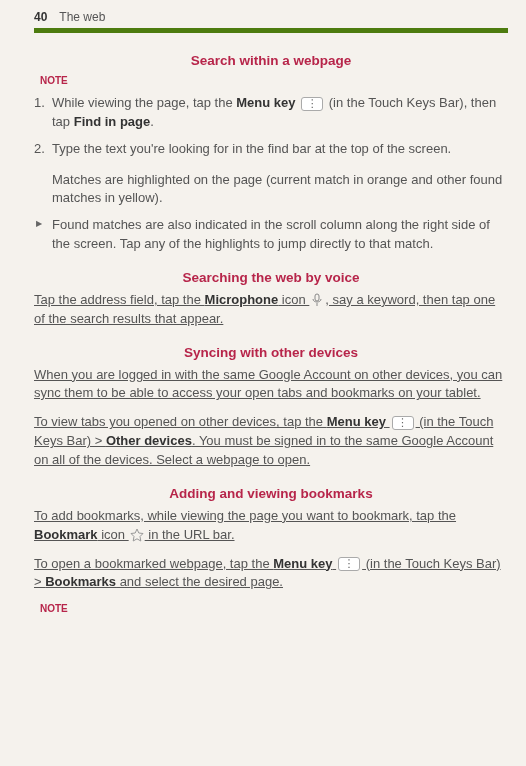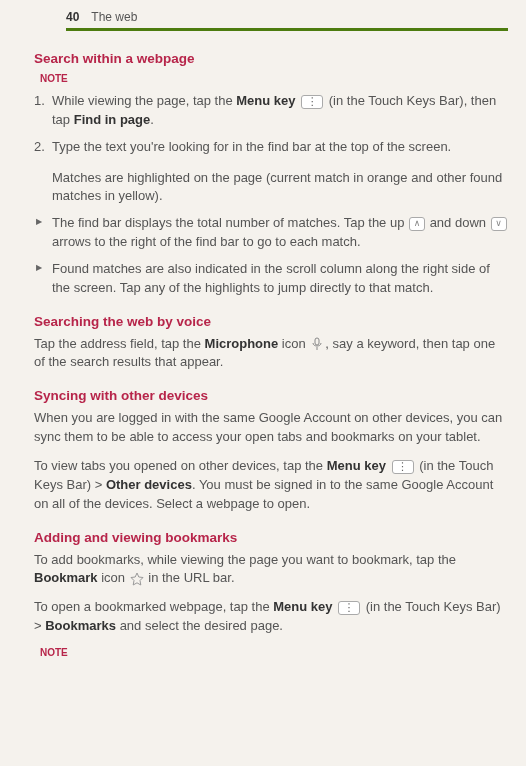--- a/index.html
+++ b/index.html
@@ -8,41 +8,41 @@
       height: 766px;
       background: #f5f2ed;
       font-family: Arial, Helvetica, sans-serif;
       color: #555;
       position: relative;
       padding: 10px 18px 0 34px;
     }
     .header {
       display: flex;
       align-items: flex-end;
-      border-bottom: 3px solid #4d7c0f;
+      border-bottom: 5px solid #4d7c0f;
       padding-bottom: 4px;
       margin-bottom: 20px;
-      margin-left: 32px;
     }
     .page-number {
       font-size: 12px;
       font-weight: bold;
       color: #333;
       margin-right: 12px;
     }
     .header-title {
       font-size: 12px;
       color: #555;
     }
     .section-heading {
       color: #b7254a;
       font-weight: bold;
       font-size: 13.5px;
       margin-top: 16px;
       margin-bottom: 6px;
+      text-align: center;
     }
     .note-row {
       display: flex;
       align-items: center;
       margin-bottom: 8px;
       margin-top: 4px;
     }
     .note-label {
       color: #b7254a;
       font-weight: bold;
@@ -99,20 +99,21 @@
       position: absolute;
       left: 2px;
       top: 2px;
       font-size: 8px;
       color: #666;
     }
     .body-text {
       font-size: 13px;
       line-height: 1.45;
       margin-bottom: 10px;
+      text-decoration: underline;
     }
     .bold { font-weight: bold; color: #333; }
     .icon {
       display: inline-block;
       width: 22px;
       height: 14px;
       border: 1px solid #aaa;
       border-radius: 3px;
       vertical-align: middle;
       position: relative;
@@ -215,23 +216,20 @@
     <span>While viewing the page, tap the </span><span class="bold">Menu key</span> <span class="icon icon-menu"></span><span> (in the Touch Keys Bar), then tap </span><span class="bold">Find in page</span><span>.</span>
   </li>
   <li>
     <span>Type the text you're looking for in the find bar at the top of the screen.</span>
   </li>
 </ol>
 
 <div class="sub-para">Matches are highlighted on the page (current match in orange and other found matches in yellow).</div>
 
 <ul class="bullets">
-  <li>
-    <span>The find bar displays the total number of matches. Tap the up </span><span class="icon-arrow up"></span><span> and down </span><span class="icon-arrow down"></span><span> arrows to the right of the find bar to go to each match.</span>
-  </li>
   <li>Found matches are also indicated in the scroll column along the right side of the screen. Tap any of the highlights to jump directly to that match.</li>
 </ul>
 
 <div class="section-heading">Searching the web by voice</div>
 <div class="body-text">
   <span>Tap the address field, tap the </span><span class="bold">Microphone</span><span> icon </span><span class="icon-mic"><svg width="14" height="14" viewBox="0 0 14 14">
         <rect x="5" y="1" width="4" height="7" rx="2" fill="none" stroke="#888" stroke-width="1"></rect>
         <path d="M3 6 C3 10 11 10 11 6" fill="none" stroke="#888" stroke-width="1"></path>
         <line x1="7" y1="10" x2="7" y2="13" stroke="#888" stroke-width="1"></line>
       </svg></span><span>, say a keyword, then tap one of the search results that appear.</span>

